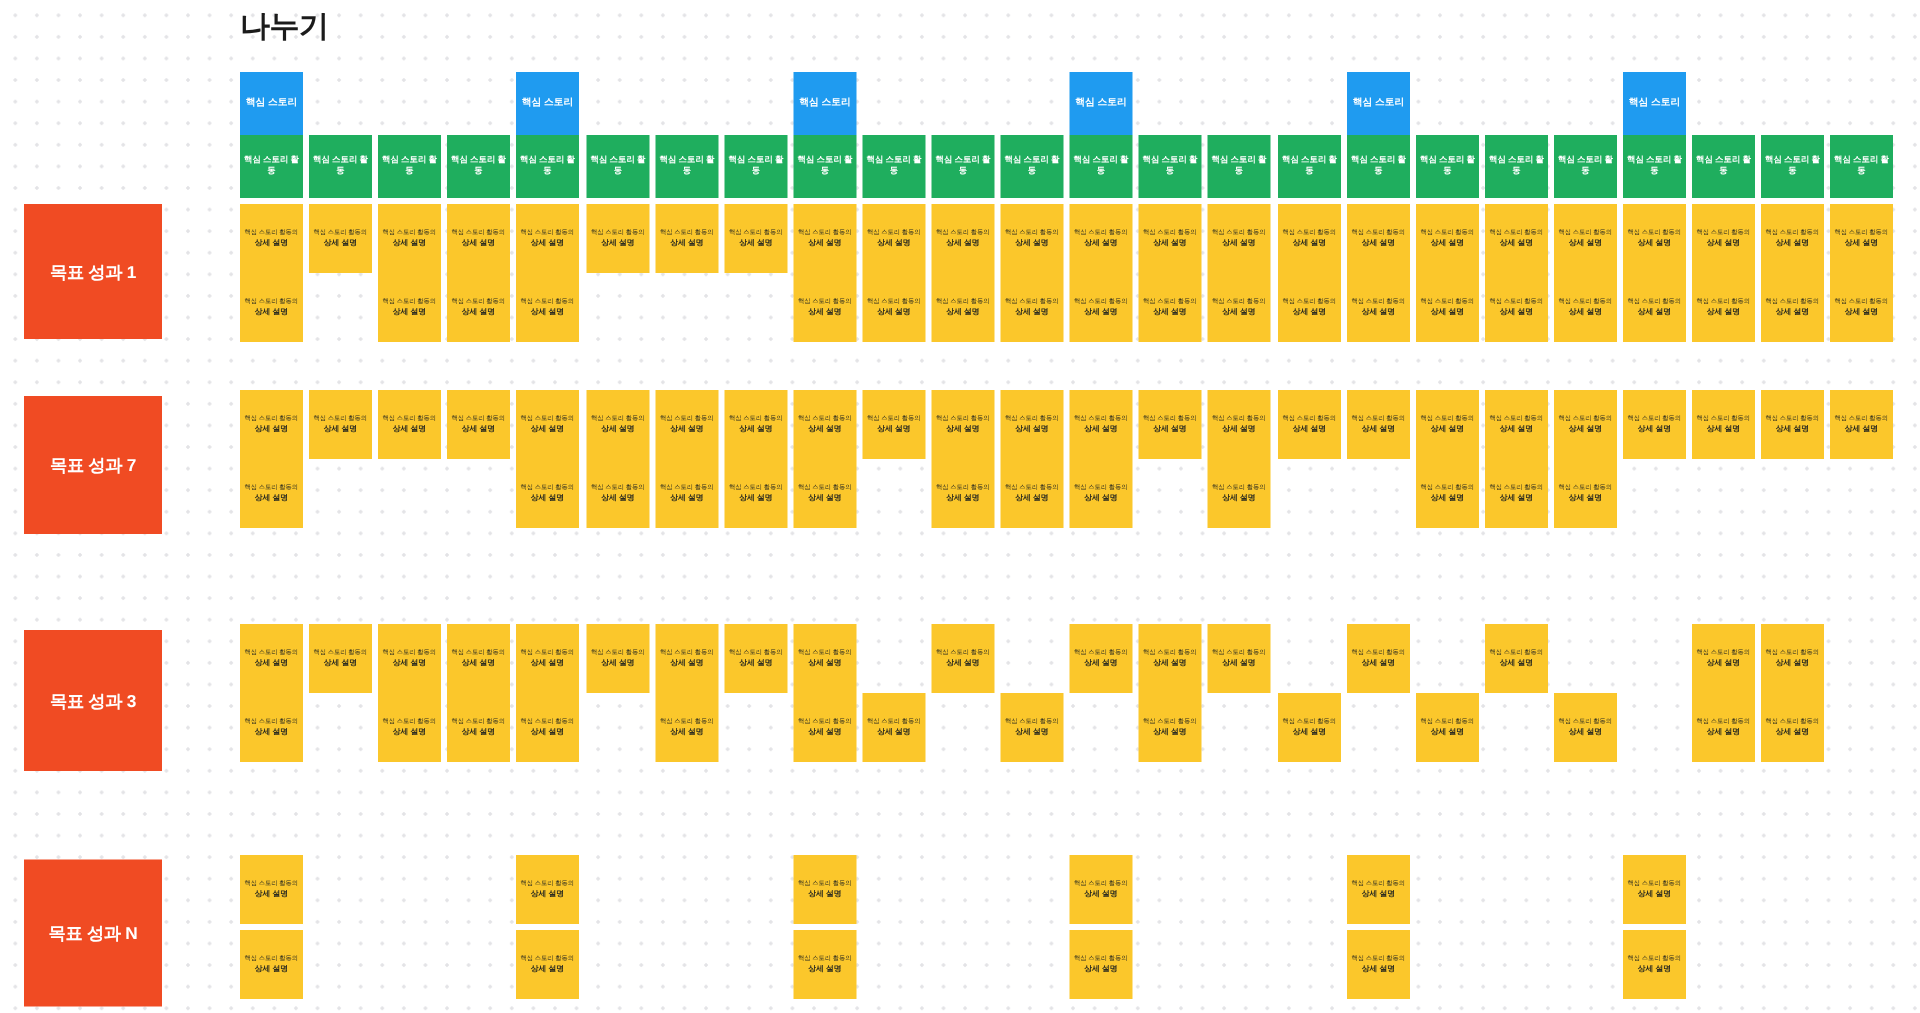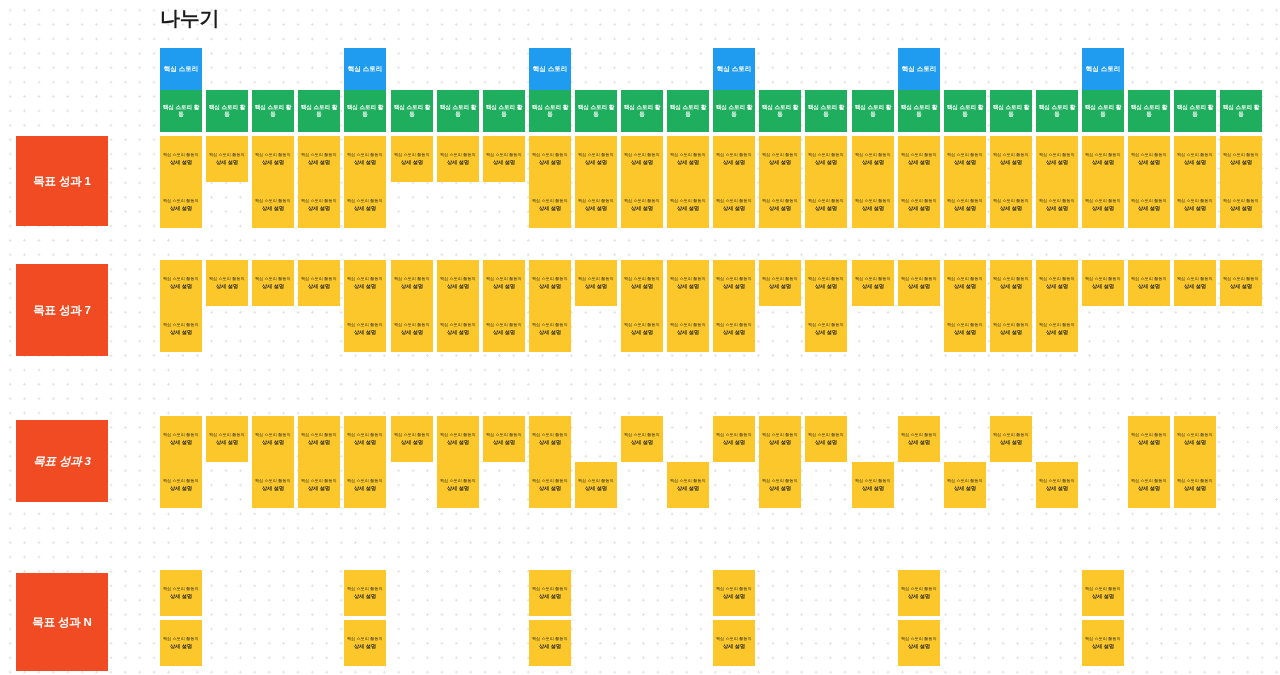--- a/index.html
+++ b/index.html
@@ -108,21 +108,21 @@
 </head>
 <body>
 
 <div id="board">
 
   <div id="page-title">나누기</div>
 
   <div id="row-labels">
       <div class="row-label" style="top: 136px; height: 90px;">목표 성과 1</div>
       <div class="row-label" style="top: 264px; height: 92px;">목표 성과 7</div>
-      <div class="row-label" style="top: 420px; height: 82px; font-style: italic;">목표 성과 3</div>
+      <div class="row-label" style="top: 420px; height: 94px;">목표 성과 3</div>
       <div class="row-label" style="top: 573px; height: 98px;">목표 성과 N</div>
     </div>
   <div id="cards-layer">
       <div class="card card-story" style="left: 160px; top: 48px;">
         <span>핵심 스토리</span>
       </div>
       <div class="card card-story" style="left: 344px; top: 48px;">
         <span>핵심 스토리</span>
       </div>
       <div class="card card-story" style="left: 529px; top: 48px;">

